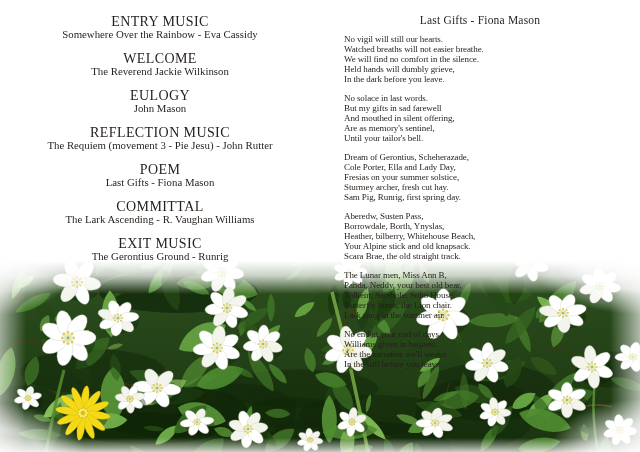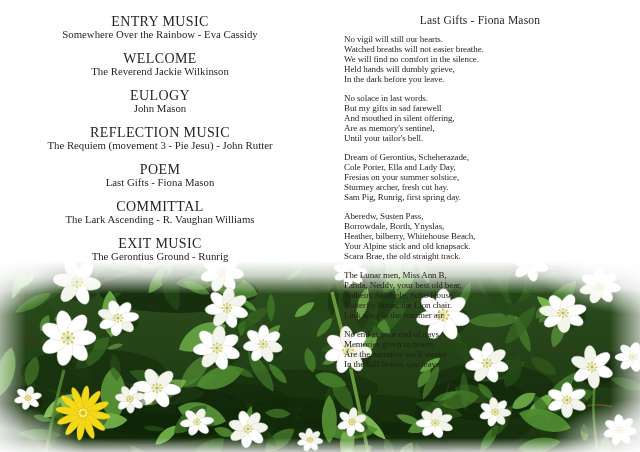--- a/index.html
+++ b/index.html
@@ -107,21 +107,21 @@
       <div id="poem-col-1" class="poem-col-right">
           <div class="poem-stanza">
             <div class="poem-line">The Lunar men, Miss Ann B,</div>
             <div class="poem-line">Panda, Neddy, your best old bear,</div>
             <div class="poem-line">Tolkein, Sarehole, Soho House,</div>
             <div class="poem-line">Butterfly hunts, the Lion chair.</div>
             <div class="poem-line">Lark song in the summer air.</div>
           </div>
           <div class="poem-stanza">
             <div class="poem-line">No end at your end of days.</div>
-            <div class="poem-line">Memories given in hearts</div>
+            <div class="poem-line">Williams given in bequest</div>
             <div class="poem-line">Are the narrative we'll weave</div>
             <div class="poem-line">In the still before you leave.</div>
           </div>
         </div>
     </div>
   </div>
 
   <div class="photo">
     <svg id="flower-svg" width="640" height="204" viewBox="0 0 640 204">
         <defs>

